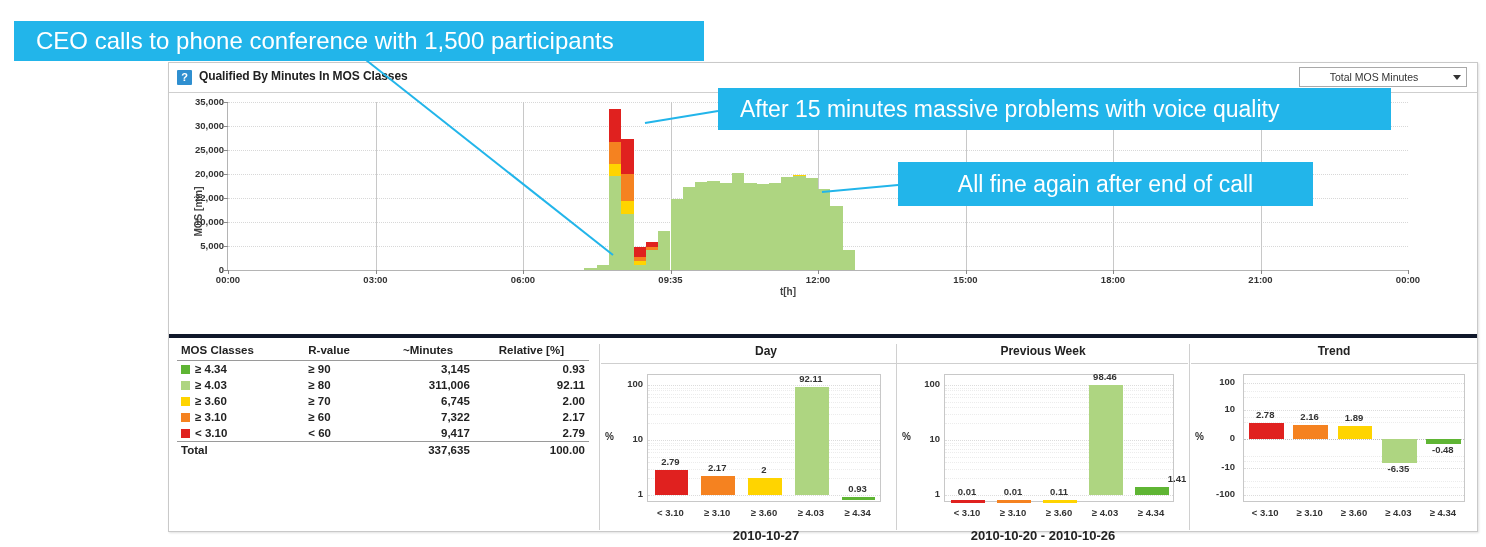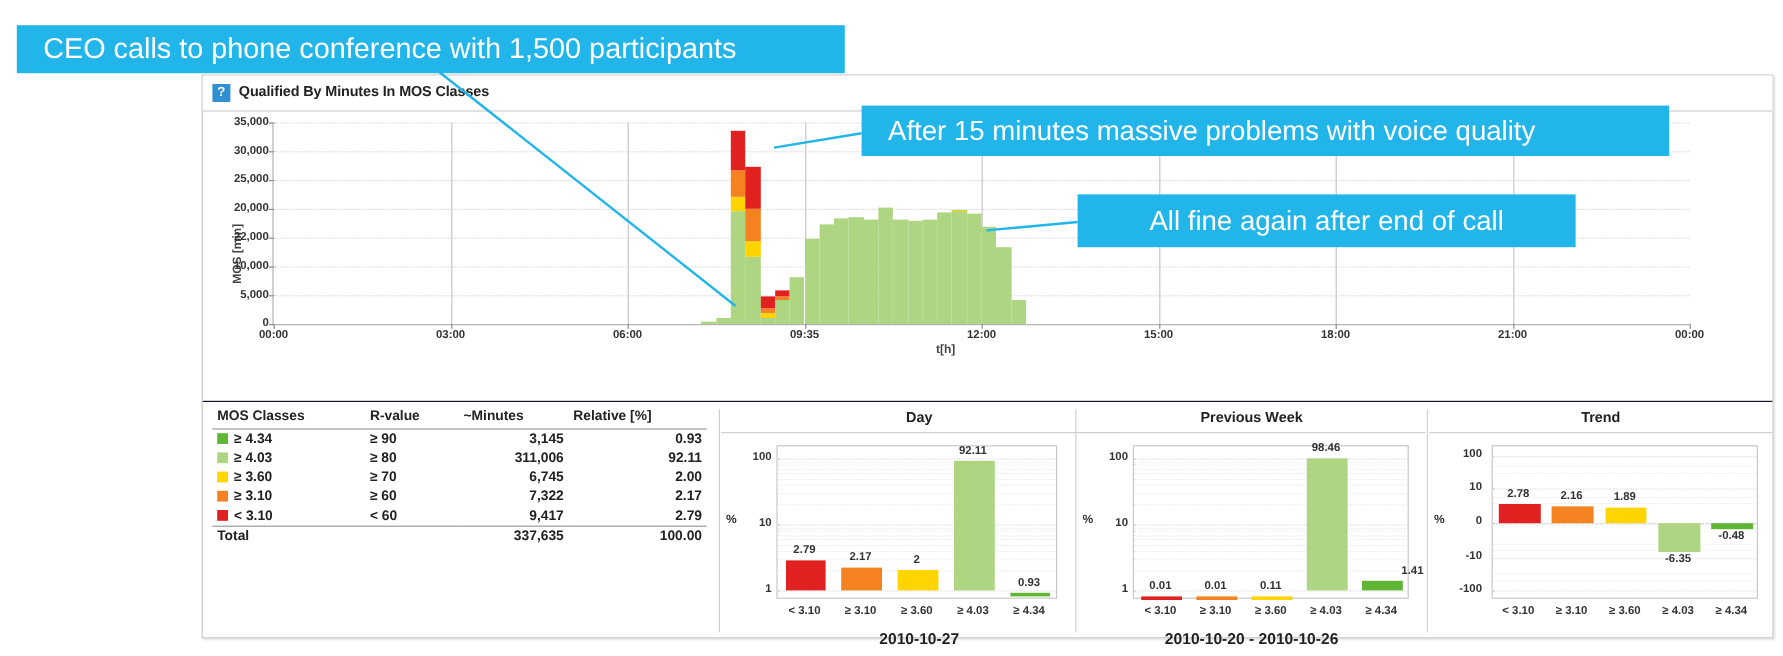--- a/index.html
+++ b/index.html
@@ -44,33 +44,33 @@
   .xtick{position:absolute;top:172px;font-size:9.5px;font-weight:bold;color:#333;
          width:60px;margin-left:-30px;text-align:center;}
   .xtickmark{position:absolute;top:168px;height:4px;width:0;border-left:1px solid #8a8a8a;}
   #xlabel{position:absolute;left:0;top:192px;width:1238px;text-align:center;
           font-size:10px;font-weight:bold;color:#444;}
   .bar{position:absolute;bottom:0;}
   .seg{position:absolute;left:0;width:100%;}
 
   
   #lower{position:absolute;left:0;top:271px;width:100%;height:198px;
-         border-top:1px solid #0f172a;box-sizing:border-box;}
+         border-top:4px solid #0f172a;box-sizing:border-box;}
 
   
   #mos-table{position:absolute;left:8px;top:4px;width:412px;font-size:11.5px;color:#222;}
   #mos-table table{border-collapse:collapse;width:100%;}
   #mos-table th{font-weight:bold;font-size:11.5px;padding:2px 4px 4px 4px;
                 border-bottom:1px solid #9a9a9a;white-space:nowrap;}
   #mos-table td{padding:2px 4px;font-size:11.5px;white-space:nowrap;}
   #mos-table .num{text-align:right;font-weight:bold;}
   #mos-table .cls{text-align:left;font-weight:bold;}
   #mos-table .rv{text-align:left;font-weight:bold;}
   #mos-table th.l{text-align:left;}
-  #mos-table th.r{text-align:left;}
+  #mos-table th.r{text-align:center;}
   .swatch{display:inline-block;width:9px;height:9px;margin-right:5px;vertical-align:-1px;}
   #mos-table tr.total td{border-top:1px solid #9a9a9a;}
   .vdiv{position:absolute;top:6px;width:0;height:186px;border-left:1px solid #d0d0d0;}
 
   
   .mini{position:absolute;top:2px;height:194px;}
   .mini-title{position:absolute;top:4px;width:100%;text-align:center;
               font-size:12px;font-weight:bold;color:#222;}
   .mini-rule{position:absolute;top:23px;left:0;width:100%;height:0;
              border-top:1px solid #cfcfcf;}
@@ -100,20 +100,24 @@
            pointer-events:none;}
 </style>
 </head>
 <body>
 
 <div id="panel">
 
   <div id="panel-header">
     <div id="help-icon">?</div>
     <div id="panel-title">Qualified By Minutes In MOS Classes</div>
+    <div id="mos-select">
+      <span class="sel-txt">Total MOS Minutes</span>
+      <span class="sel-arrow"></span>
+    </div>
   </div>
 
   <div id="main-chart">
     <div id="ylabel">MOS [min]</div>
     <div id="main-plot">
         <div class="ytickmark" style="top: 168px;"></div>
         <div class="ytick" style="top: 163px;">0</div>
         <div class="hgrid" style="top: 144px;"></div>
         <div class="ytickmark" style="top: 144px;"></div>
         <div class="ytick" style="top: 139px;">5,000</div>

